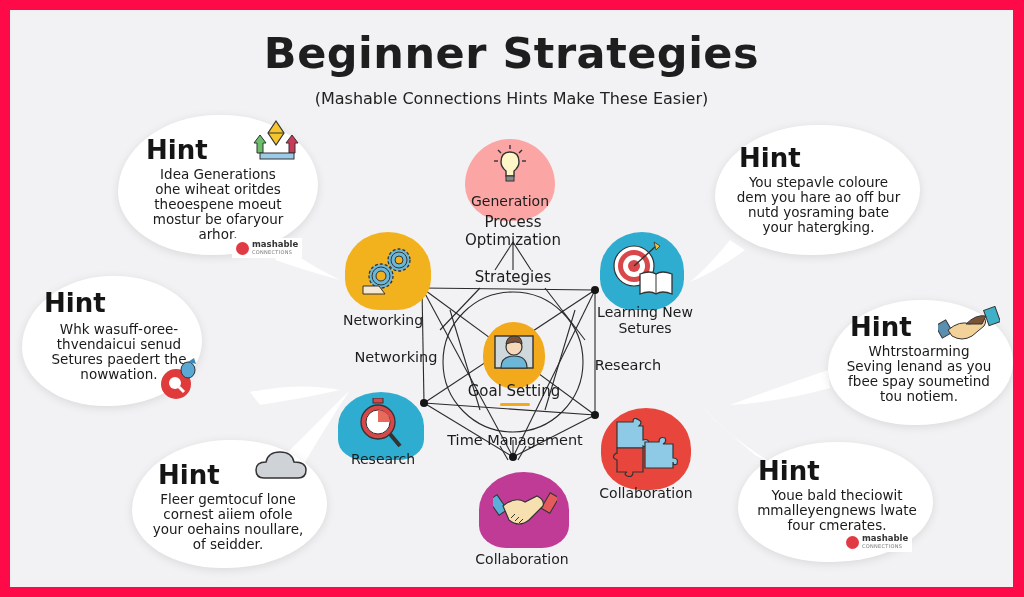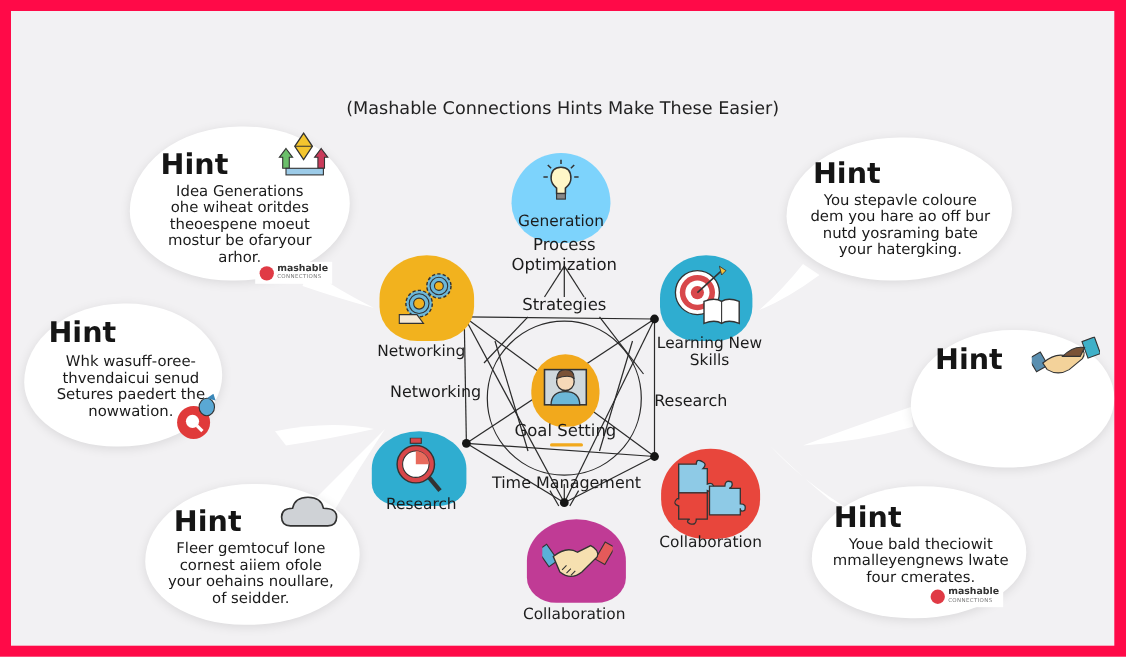--- a/index.html
+++ b/index.html
@@ -90,20 +90,21 @@
     .logo-dot { width: 13px; height: 13px; border-radius: 50%; background: #e03a45; }
     .logo-text { display: flex; flex-direction: column; line-height: 8px; }
     .logo-main { font-family: "DejaVu Sans", sans-serif; font-weight: bold; font-size: 8.5px; color: #333; }
     .logo-sub { font-family: "DejaVu Sans", sans-serif; font-size: 5px; color: #777; letter-spacing: 0.3px; }
   </style>
 </head>
 <body>
 
 <div class="canvas">
 
+  <div class="title">Beginner Strategies</div>
   <div class="subtitle">(Mashable Connections Hints Make These Easier)</div>
 
   <svg class="lines" viewBox="0 0 1003 577">
     <g stroke="#2a2a2a" stroke-width="1.1" fill="none">
       <circle cx="503" cy="352" r="70"></circle>
       <line x1="412" y1="278" x2="585" y2="280"></line>
       <line x1="412" y1="278" x2="414" y2="393"></line>
       <line x1="412" y1="278" x2="585" y2="405"></line>
       <line x1="412" y1="278" x2="503" y2="447"></line>
       <line x1="585" y1="280" x2="585" y2="405"></line>
@@ -182,20 +183,24 @@
   <svg class="icon" style="left:148px; top:348px;" width="44" height="44" viewBox="0 0 44 44">
     <circle cx="18" cy="26" r="15" fill="#e03a3a"></circle>
     <circle cx="17" cy="25" r="6" fill="#fff"></circle>
     <line x1="21" y1="29" x2="26" y2="34" stroke="#fff" stroke-width="3"></line>
     <ellipse cx="30" cy="12" rx="7" ry="8" fill="#5aa8d4" stroke="#333" stroke-width="1"></ellipse>
     <path d="M30 4 L36 0 L38 6 Z" fill="#3a87b8"></path>
   </svg>
 
   <div class="bubble" style="left:818px; top:290px; width:185px; height:125px;">
     <div class="hint-title" style="left:22px; top:12px;">Hint</div>
+    <div class="hint-body" style="left:6px; top:44px; width:170px;">Whtrstoarming
+Seving lenand as you
+fbee spay soumetind
+tou notiem.</div>
     <svg class="icon" style="left:110px; top:6px;" width="62" height="38" viewBox="0 0 62 38">
       <rect x="0" y="16" width="12" height="14" fill="#5a8fb0" stroke="#333" stroke-width="1" transform="rotate(-30 6 23)"></rect>
       <rect x="48" y="2" width="12" height="16" fill="#3fb0c8" stroke="#333" stroke-width="1" transform="rotate(-20 54 10)"></rect>
       <path d="M10 24 Q 22 14 32 18 L 44 10 Q 50 14 46 20 L 34 30 Q 24 36 14 30 Z" fill="#f3d29a" stroke="#333" stroke-width="1"></path>
       <path d="M28 18 Q 38 8 48 10 L 44 18 Z" fill="#7a5236" stroke="#333" stroke-width="1"></path>
     </svg>
   </div>
 
   <div class="bubble" style="left:122px; top:430px; width:195px; height:128px;">
     <div class="hint-title" style="left:26px; top:20px;">Hint</div>
@@ -215,21 +220,21 @@
 four cmerates.</div>
   </div>
   <div class="logo" style="left:832px; top:522px;">
     <div class="logo-dot"></div>
     <div class="logo-text">
       <span class="logo-main">mashable</span>
       <span class="logo-sub">CONNECTIONS</span>
     </div>
   </div>
 
-  <div class="node" style="left:455px; top:129px; width:90px; height:82px; background:#7dd3fc; border-radius:50% 50% 44% 44% / 56% 56% 44% 44%;">
+  <div class="node" style="left:455px; top:129px; width:90px; height:82px; background:#fca5a5; border-radius:50% 50% 44% 44% / 56% 56% 44% 44%;">
     <svg class="icon" style="left:27px; top:6px;" width="36" height="40" viewBox="0 0 36 40">
       <g stroke="#333" stroke-width="1.4" fill="none">
         <line x1="18" y1="0" x2="18" y2="4"></line>
         <line x1="6" y1="5" x2="9" y2="8"></line>
         <line x1="30" y1="5" x2="27" y2="8"></line>
         <line x1="2" y1="16" x2="6" y2="16"></line>
         <line x1="30" y1="16" x2="34" y2="16"></line>
       </g>
       <path d="M18 7 Q 27 7 27 17 Q 27 22 22 26 L 22 31 L 14 31 L 14 26 Q 9 22 9 17 Q 9 7 18 7 Z" fill="#fff7c8" stroke="#333" stroke-width="1.4"></path>
       <rect x="14" y="31" width="8" height="5" fill="#888" stroke="#333" stroke-width="1"></rect>
@@ -260,21 +265,21 @@
       <circle cx="24" cy="26" r="16" fill="#d8474a"></circle>
       <circle cx="24" cy="26" r="11" fill="#fff"></circle>
       <circle cx="24" cy="26" r="6" fill="#d8474a"></circle>
       <line x1="24" y1="26" x2="46" y2="6" stroke="#333" stroke-width="1.4"></line>
       <path d="M44 2 L50 6 L46 10 Z" fill="#f2c23a" stroke="#333" stroke-width="0.8"></path>
       <path d="M30 34 Q 40 30 46 34 Q 52 30 62 34 L 62 54 Q 52 50 46 54 Q 40 50 30 54 Z" fill="#fff" stroke="#333" stroke-width="1.3"></path>
       <line x1="46" y1="34" x2="46" y2="54" stroke="#333" stroke-width="1"></line>
     </svg>
   </div>
   <div class="node-label" style="left:570px; top:294px; width:130px; line-height:16px;">Learning New
-Skills</div>
+Setures</div>
 
   <div class="center-label" style="left:338px; top:338px; width:96px;">Networking</div>
   <div class="center-label" style="left:578px; top:346px; width:80px;">Research</div>
 
   <div class="node" style="left:473px; top:312px; width:62px; height:66px; background:#f2a91c; border-radius:50% 50% 46% 46%;">
     <svg class="icon" style="left:10px; top:8px;" width="42" height="40" viewBox="0 0 42 40">
       <rect x="2" y="6" width="38" height="32" fill="#cfd8dc" stroke="#333" stroke-width="1.4"></rect>
       <path d="M8 38 Q 8 26 21 26 Q 34 26 34 38 Z" fill="#6cb7d8" stroke="#333" stroke-width="1.2"></path>
       <circle cx="21" cy="17" r="8" fill="#f6d9b8" stroke="#333" stroke-width="1.2"></circle>
       <path d="M13 14 Q 14 6 21 6 Q 29 6 29 14 Q 24 10 13 14 Z" fill="#7a5236" stroke="#333" stroke-width="1"></path>

